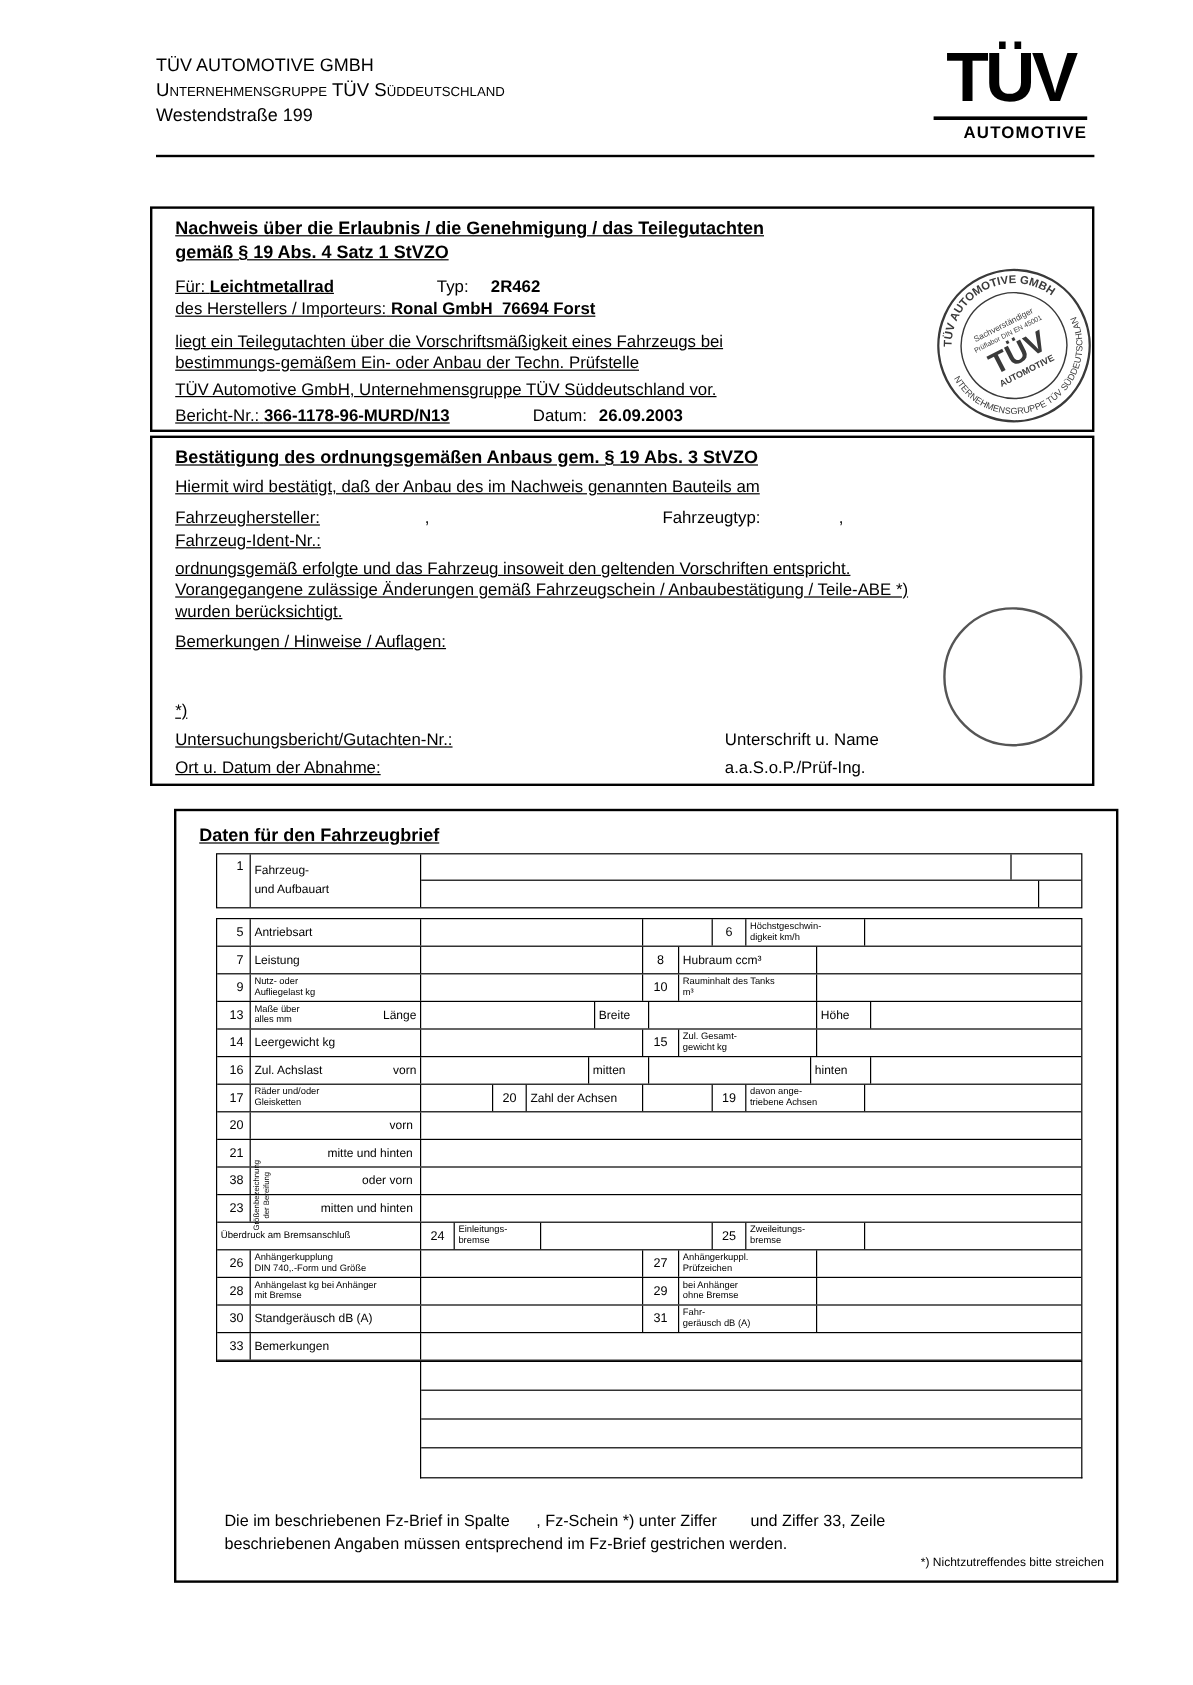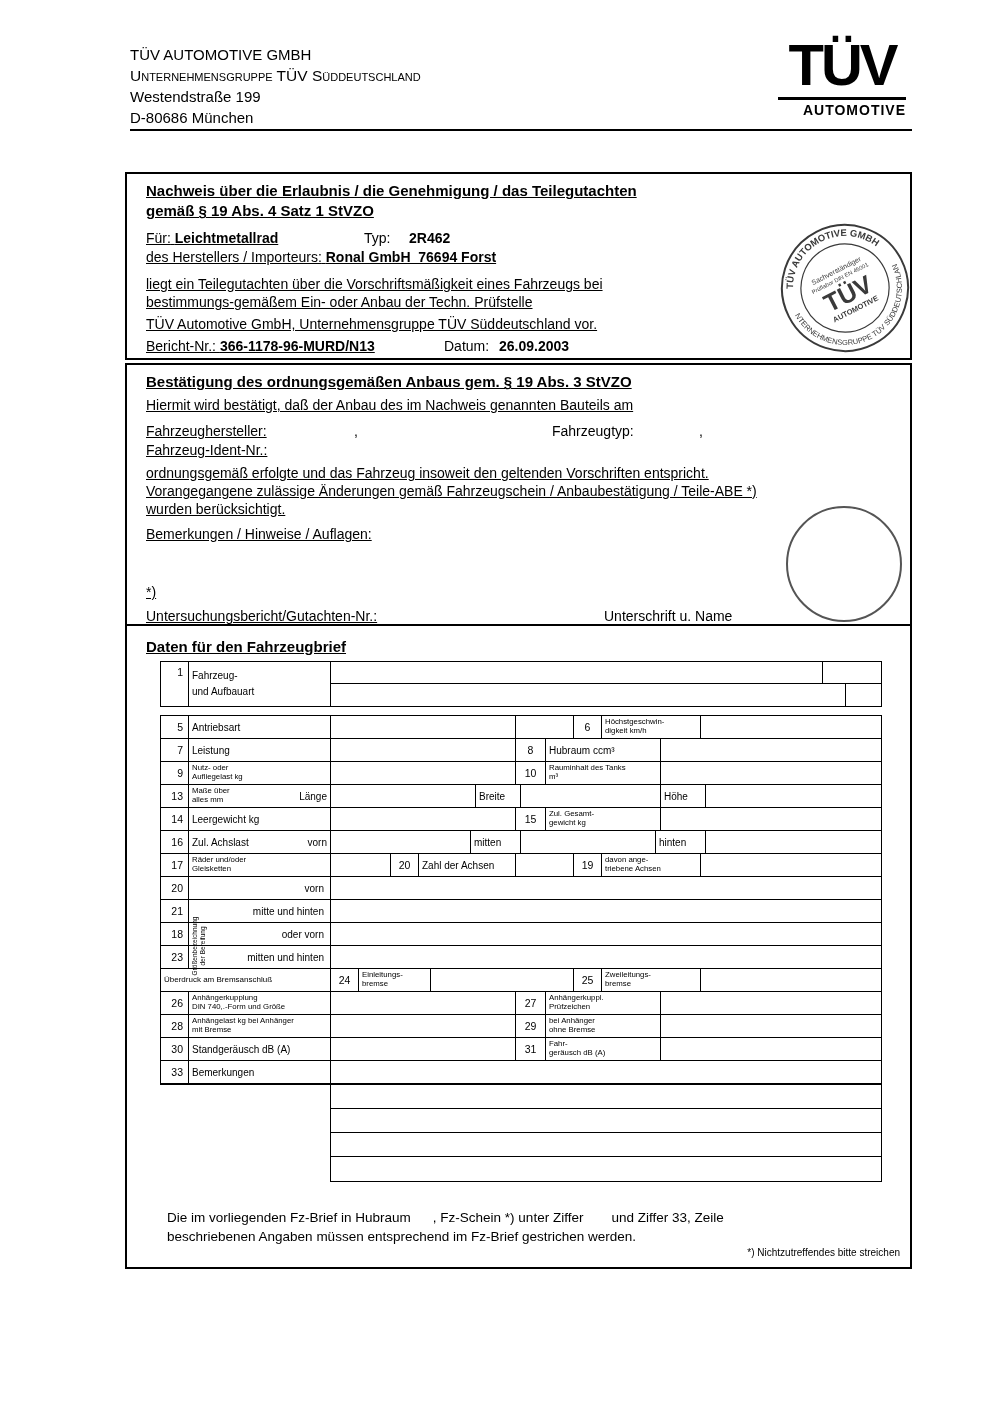--- a/index.html
+++ b/index.html
@@ -13,21 +13,21 @@
   .hdr-rule { position:absolute; left:130px; top:129px; width:782px; height:2px; background:#000; }
   .logo { position:absolute; left:778px; top:34px; width:128px; }
   .logo-tuv { font-size:58px; font-weight:bold; letter-spacing:-3px; line-height:62px; text-align:center; }
   .logo-sub { border-top:3px solid #000; margin-top:1px; padding-top:2px; font-size:14px; font-weight:bold;
               letter-spacing:1px; text-align:right; }
 
   
   .box { position:absolute; left:125px; width:787px; border:2px solid #000; background:#fff; }
   .box1 { top:172px; height:188px; }
   .box2 { top:363px; height:292px; }
-  .box3 { top:624px; height:645px; }
+  .box3 { top:674px; height:645px;margin-left:20px; }
   .al { position:absolute; left:19px; white-space:nowrap; font-size:14px;text-decoration:underline; }
   .bold { font-weight:bold; }
   .t15 { font-size:15px; }
   .abs { position:absolute; white-space:nowrap; }
   .pre { white-space:pre; }
 
   .stamp { position:absolute; left:648px; top:44px; }
   .circle-empty { position:absolute; left:659px; top:141px; width:116px; height:116px;
                   border:2px solid #555; border-radius:50%; }
 
@@ -65,21 +65,20 @@
 </style>
 </head>
 <body>
 
 <div class="page">
 
   <div class="hdr-text">
     <div>TÜV AUTOMOTIVE GMBH</div>
     <div class="smallcaps">Unternehmensgruppe TÜV Süddeutschland</div>
     <div>Westendstraße 199</div>
-    <div>D-80686 München</div>
   </div>
   <div class="logo">
     <div class="logo-tuv">TÜV</div>
     <div class="logo-sub">AUTOMOTIVE</div>
   </div>
   <div class="hdr-rule"></div>
 
   <section class="box box1">
     <div class="al bold t15" style="top:8px">Nachweis über die Erlaubnis / die Genehmigung / das Teilegutachten</div>
     <div class="al bold t15" style="top:28px">gemäß § 19 Abs. 4 Satz 1 StVZO</div>
@@ -276,21 +275,21 @@
           <div class="tc w-num num">20</div>
           <div class="tc w-lab rlab">vorn</div>
           <div class="tc last" style="width:550px"></div>
         </div>
         <div class="trow">
           <div class="tc w-num num">21</div>
           <div class="tc w-lab rlab">mitte und hinten</div>
           <div class="tc last" style="width:550px"></div>
         </div>
         <div class="trow">
-          <div class="tc w-num num">18</div>
+          <div class="tc w-num num">38</div>
           <div class="tc w-lab rlab">oder vorn</div>
           <div class="tc last" style="width:550px"></div>
         </div>
         <div class="trow">
           <div class="tc w-num num">23</div>
           <div class="tc w-lab rlab">mitten und hinten</div>
           <div class="tc last" style="width:550px"></div>
         </div>
 
         <div class="trow">
@@ -369,19 +368,19 @@
 
       <div class="blkC">
         <div class="crow"></div>
         <div class="crow"></div>
         <div class="crow"></div>
         <div class="crow"></div>
       </div>
     </div>
 
     <div class="ft-line" style="top:584px">
-      <span>Die im vorliegenden Fz-Brief in Hubraum</span><span class="gap1"></span><span>, Fz-Schein *) unter Ziffer</span><span class="gap2"></span><span>und Ziffer 33, Zeile</span>
+      <span>Die im beschriebenen Fz-Brief in Spalte</span><span class="gap1"></span><span>, Fz-Schein *) unter Ziffer</span><span class="gap2"></span><span>und Ziffer 33, Zeile</span>
     </div>
     <div class="ft-line" style="top:603px">beschriebenen Angaben müssen entsprechend im Fz-Brief gestrichen werden.</div>
     <div class="footnote">*) Nichtzutreffendes bitte streichen</div>
   </section>
 
 </div>
 
 </body></html>

